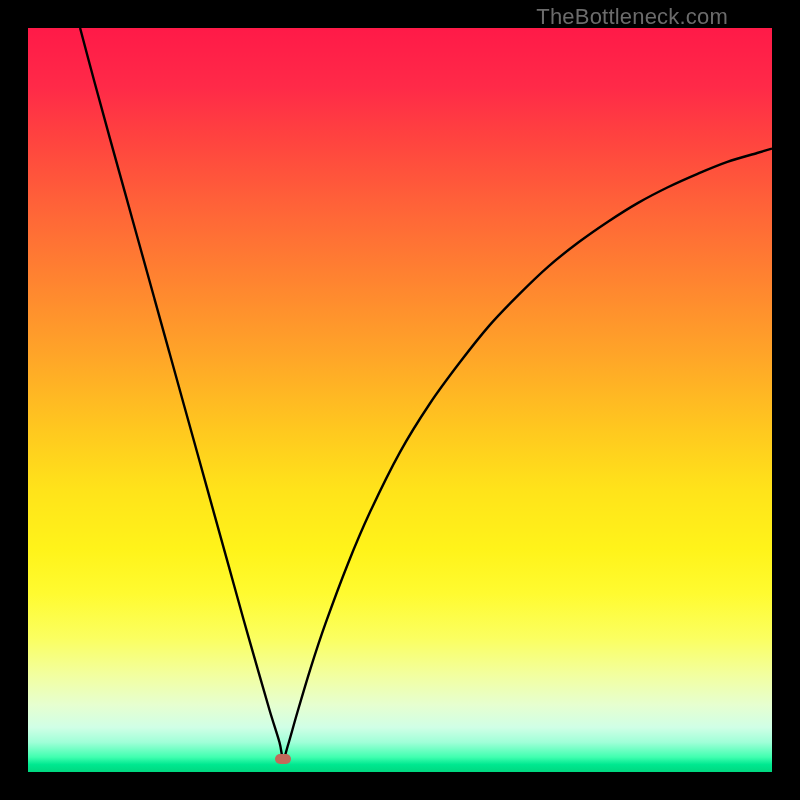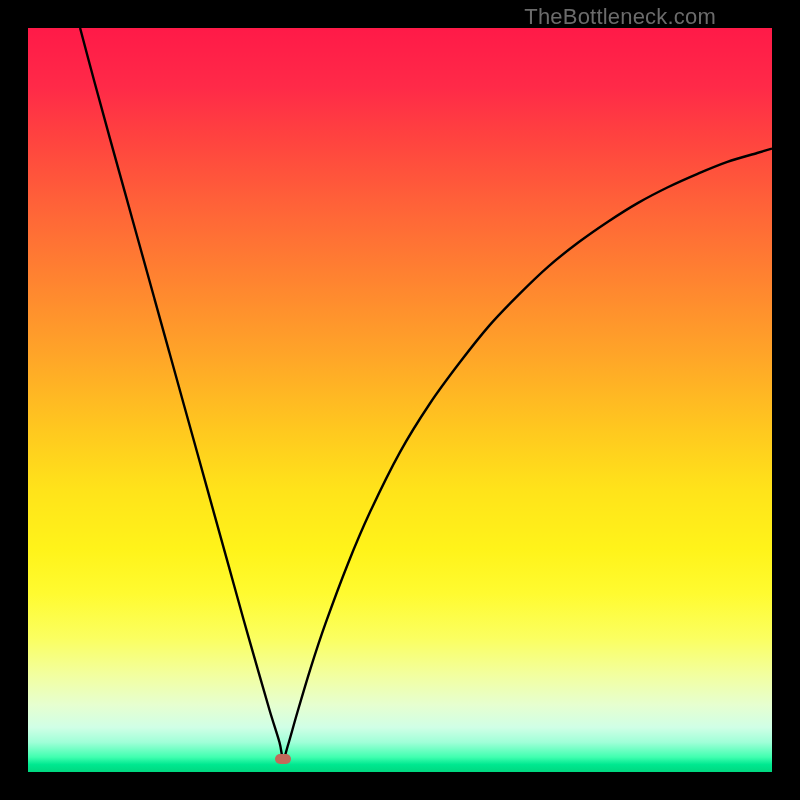--- a/index.html
+++ b/index.html
@@ -9,20 +9,21 @@
     height: 800px;
     background: #000;
     overflow: hidden;
     font-family: Arial, Helvetica, sans-serif;
   }
   .stage {
     position: relative;
     width: 728px;
     height: 800px;
     background: #000;
+    padding-left: 12px;
   }
   .plot {
     position: absolute;
     left: 28px;
     top: 28px;
     width: 744px;
     height: 744px;
     overflow: hidden;
   }
   .gradient {

